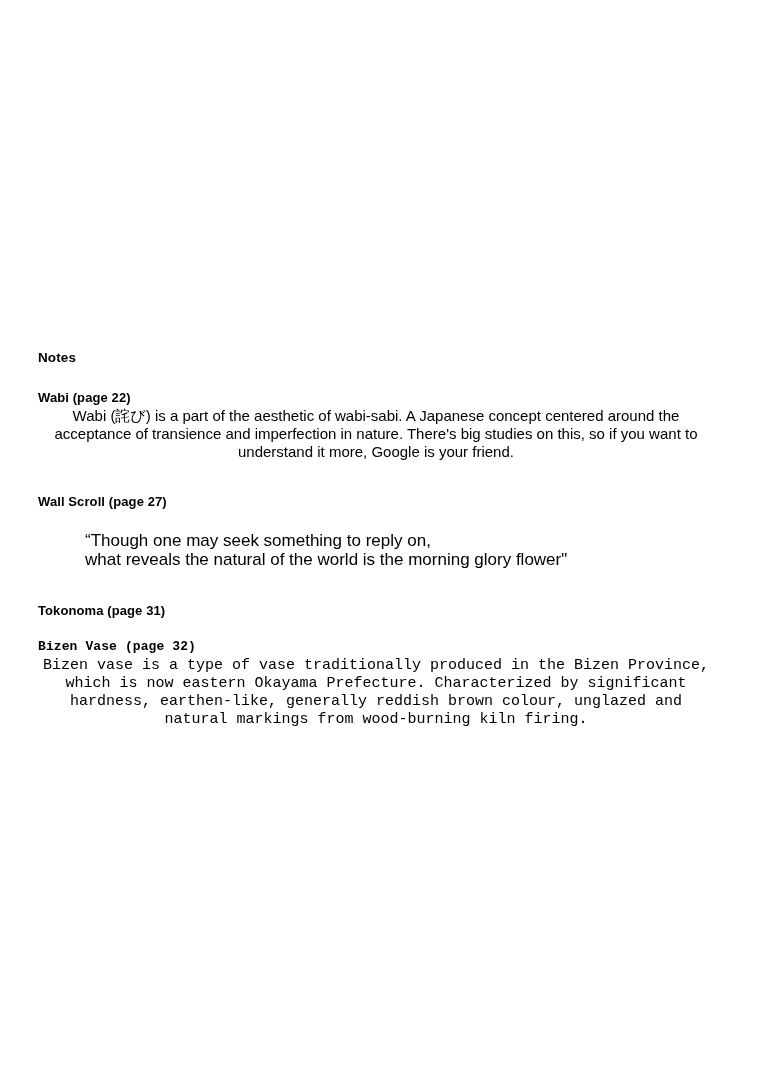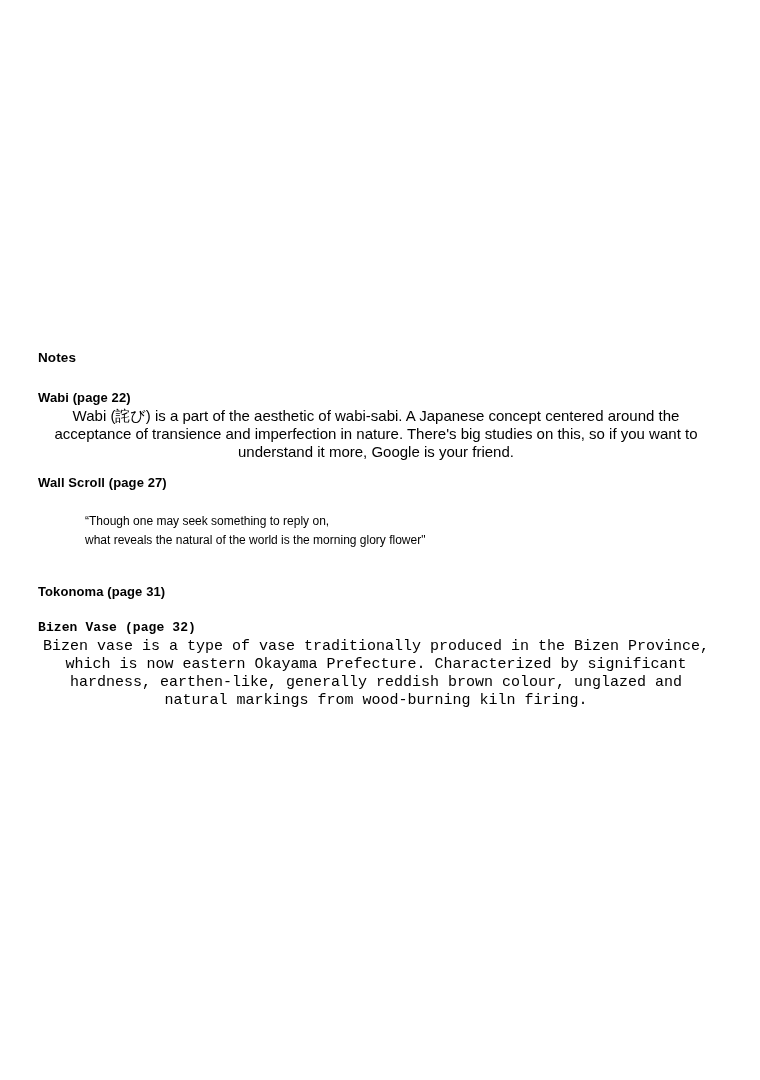--- a/index.html
+++ b/index.html
@@ -55,27 +55,27 @@
     line-height: 18px;
     margin: 0;
     text-align: center;
   }
   .quote-block {
     margin-top: 19px;
     margin-bottom: 0;
     padding-left: 47px;
   }
   .quote-line {
-    font-size: 12px;
+    font-size: 17px;
     line-height: 19.5px;
     margin: 0;
     white-space: pre;
   }
   .sec-wabi { margin-top: 20px; }
-  .sec-wallscroll { margin-top: 12px; }
+  .sec-wallscroll { margin-top: 31px; }
   .sec-tokonoma { margin-top: 31px; }
   .sec-bizen { margin-top: 17px; font-family: Liberation Mono, monospace; }
 </style>
 </head>
 <body>
 
 <div class="page">
   <div class="notes-body">
 
     <p class="notes-title">Notes</p>

